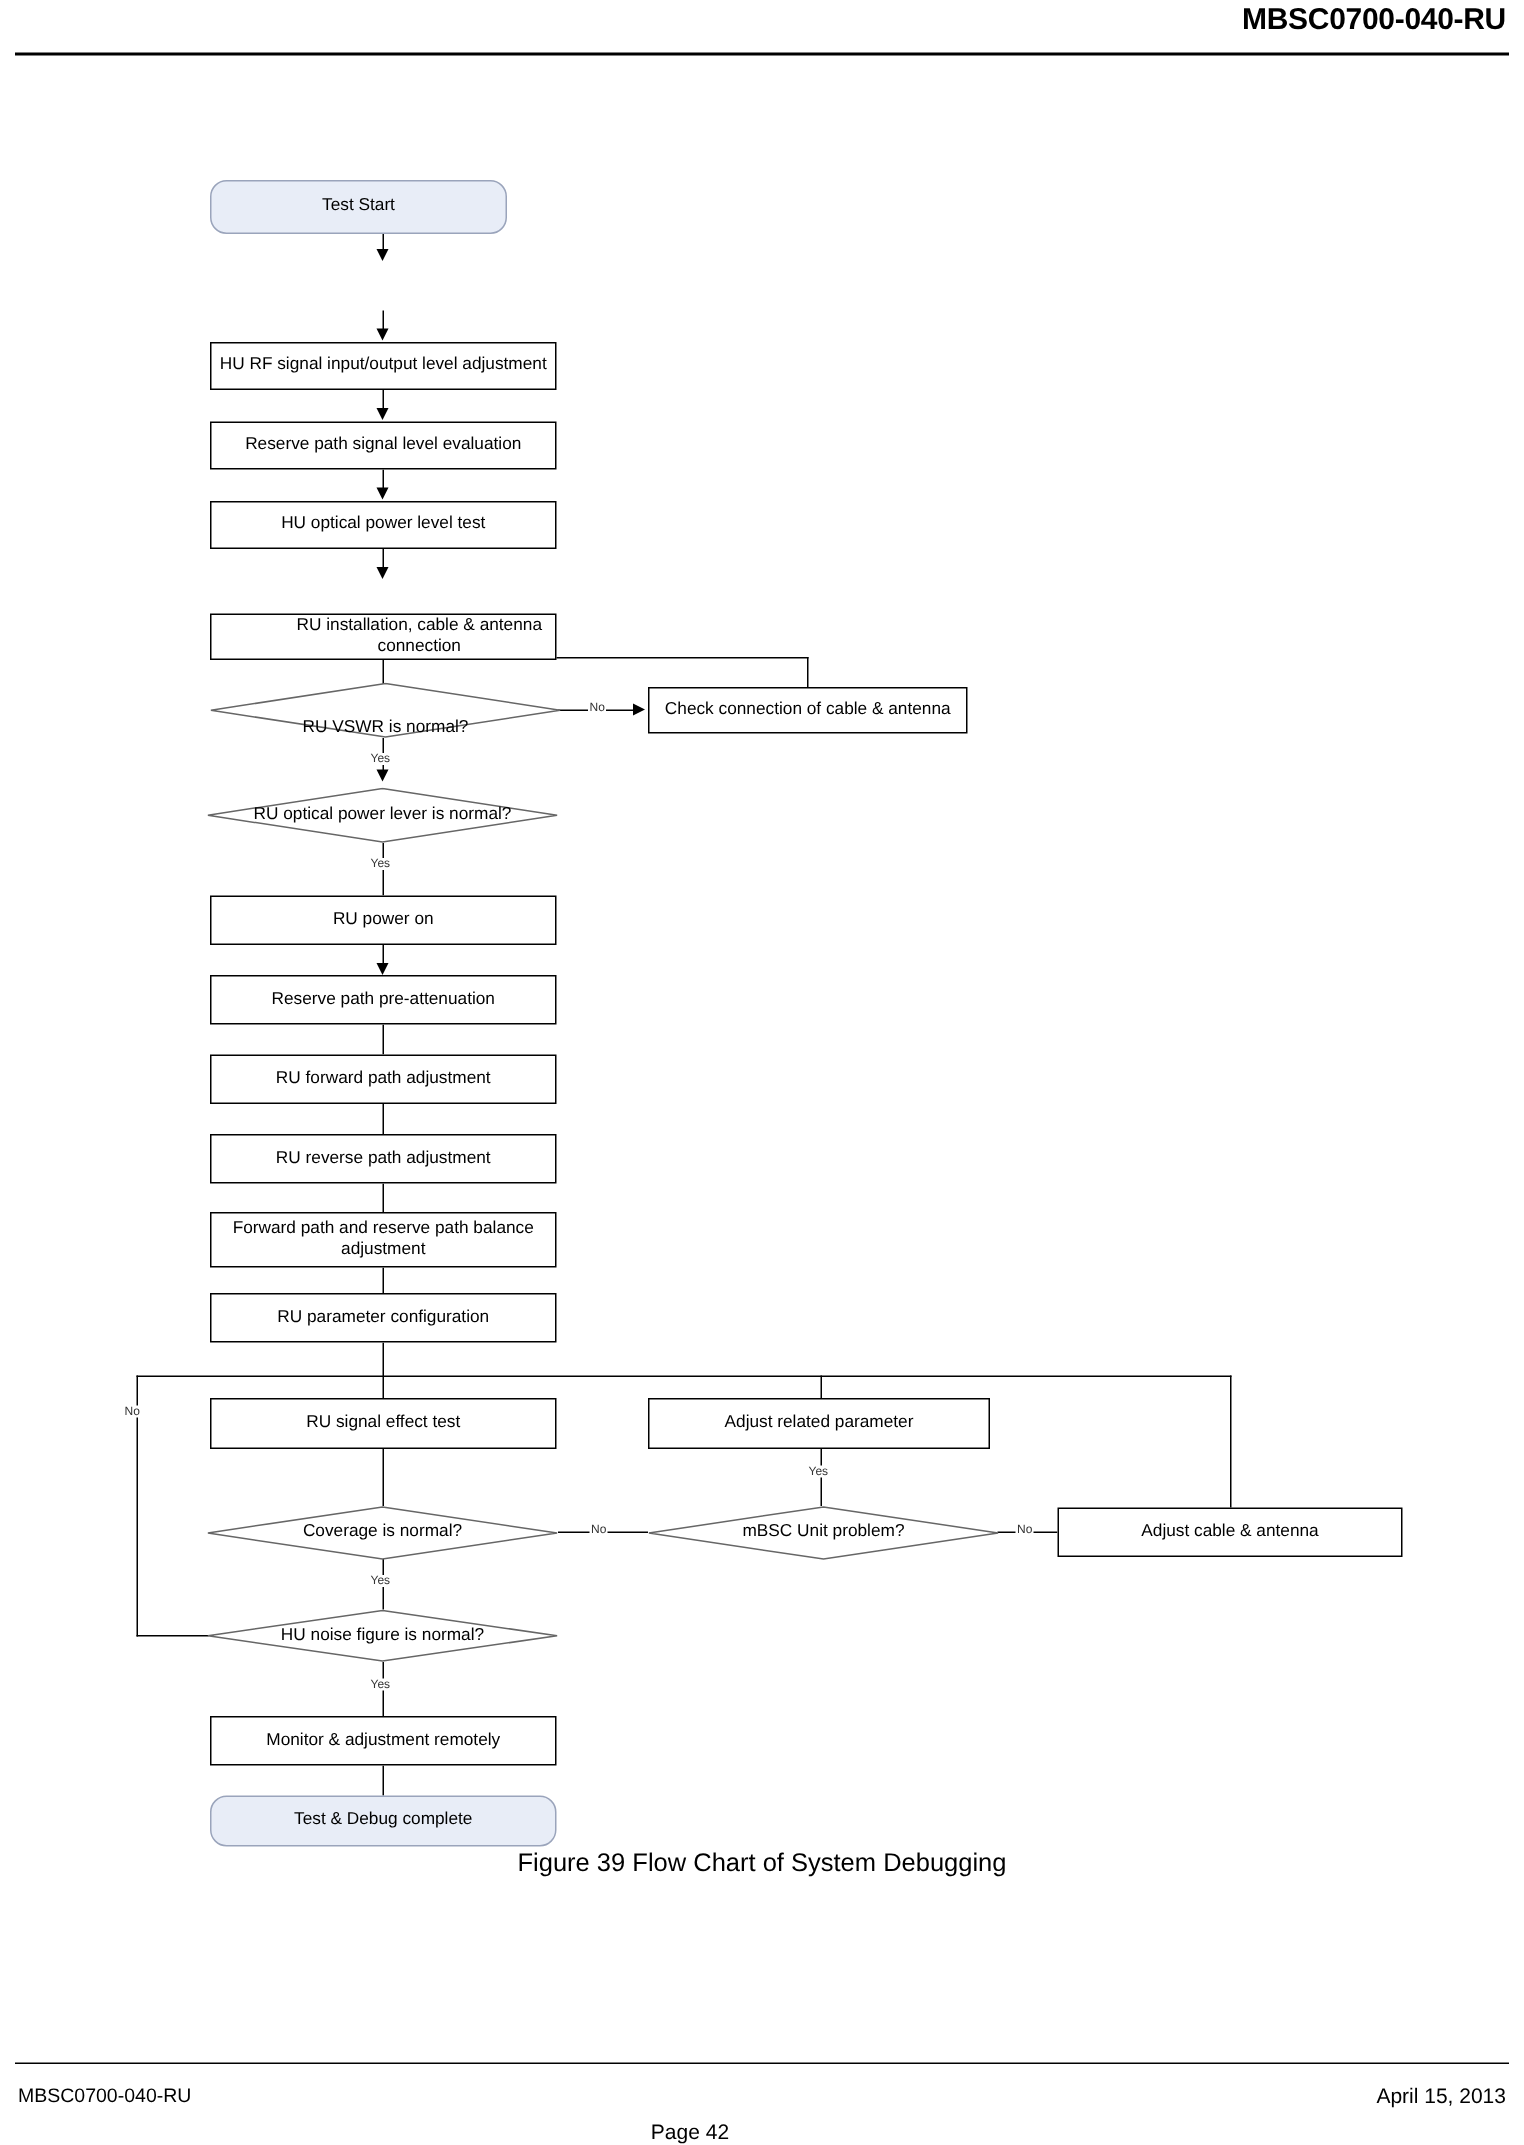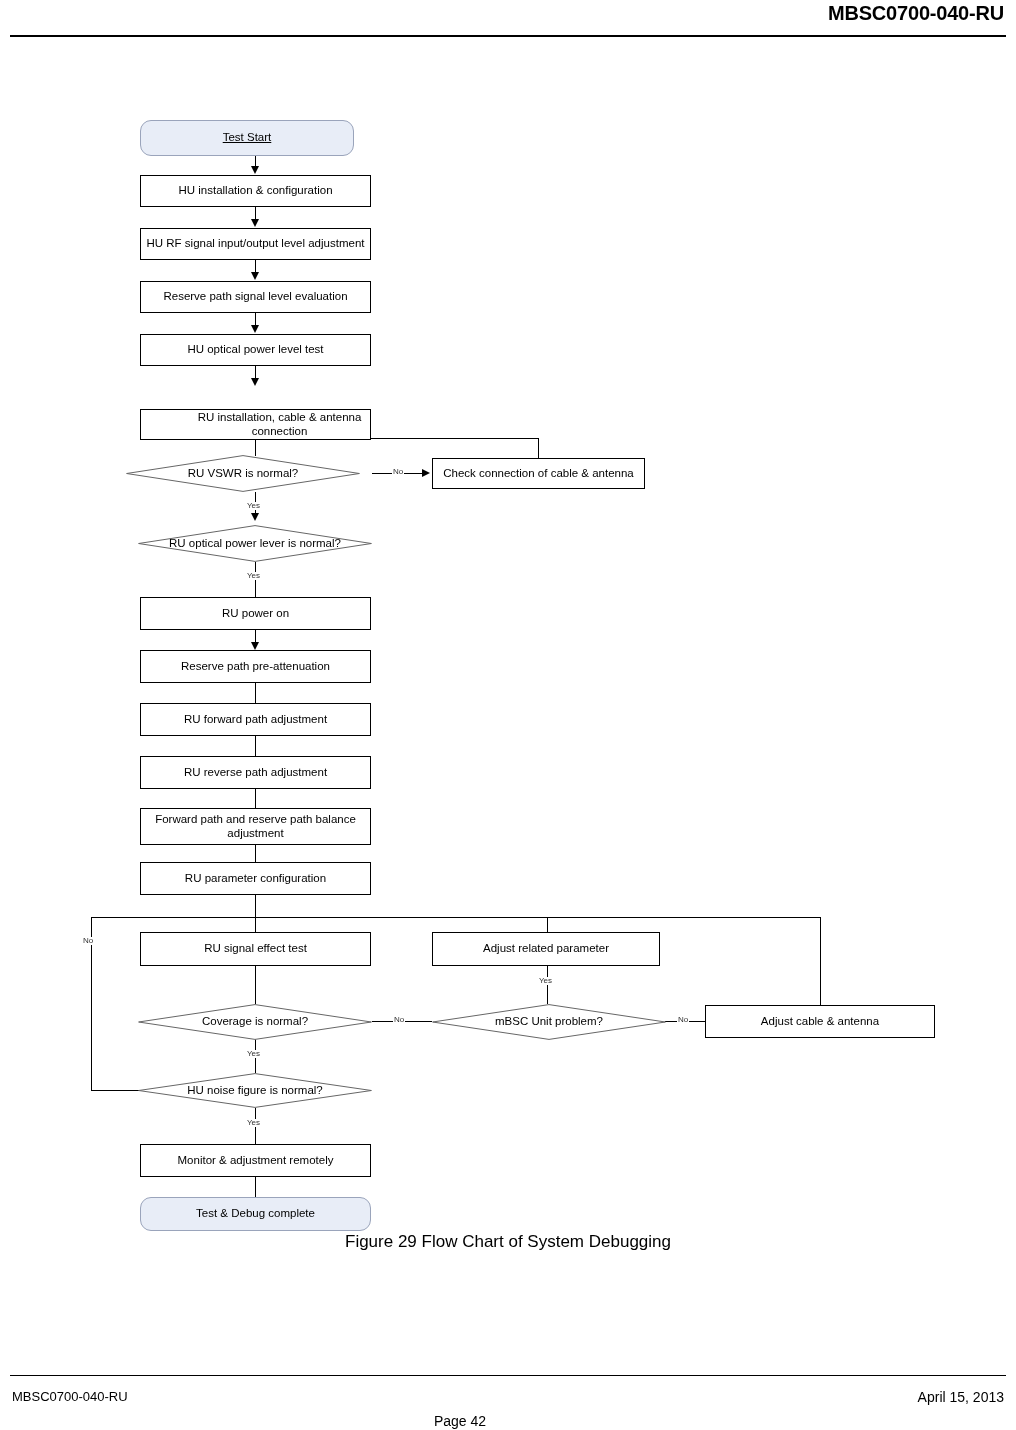--- a/index.html
+++ b/index.html
@@ -236,45 +236,42 @@
   <div class="edge-label" style="left:392px; top:468px;">No</div>
   <div class="edge-label" style="left:246px; top:502px;">Yes</div>
   <div class="edge-label" style="left:246px; top:572px;">Yes</div>
   <div class="edge-label" style="left:393px; top:1016px;">No</div>
   <div class="edge-label" style="left:246px; top:1050px;">Yes</div>
   <div class="edge-label" style="left:677px; top:1016px;">No</div>
   <div class="edge-label" style="left:538px; top:977px;">Yes</div>
   <div class="edge-label" style="left:82px; top:937px;">No</div>
   <div class="edge-label" style="left:246px; top:1119px;">Yes</div>
 
-  <div class="node terminator" style="left:140px; top:120px; width:214px; height:36px;text-decoration:underline;">
+  <div class="node terminator" style="left:140px; top:120px; width:198px; height:36px;">
     <span>Test Start</span>
   </div>
 
-  <div class="node process" style="left:140px; top:175px; width:231px; height:32px;">
-    <span>HU installation &amp; configuration</span>
-  </div>
 
   <div class="node process" style="left:140px; top:228px; width:231px; height:32px;">
     <span>HU RF signal input/output level adjustment</span>
   </div>
 
   <div class="node process" style="left:140px; top:281px; width:231px; height:32px;">
     <span>Reserve path signal level evaluation</span>
   </div>
 
   <div class="node process" style="left:140px; top:334px; width:231px; height:32px;">
     <span>HU optical power level test</span>
   </div>
 
   <div class="node process" style="left:140px; top:409px; width:231px; height:31px;padding-left:48px;">
     <span>RU installation, cable &amp; antenna connection</span>
   </div>
 
-  <div class="node decision" style="left:126px; top:455px; width:234px; height:37px;">
+  <div class="node decision" style="left:140px; top:455px; width:234px; height:37px;align-items:flex-end;">
     <span class="dshape">
       <svg viewBox="0 0 234 37" preserveAspectRatio="none">
         <polygon points="117,0.6 233.4,18.5 117,36.4 0.6,18.5" fill="#ffffff" stroke="#666666" stroke-width="1"></polygon>
       </svg>
     </span>
     <span class="dlabel">RU VSWR is normal?</span>
   </div>
 
   <div class="node process" style="left:432px; top:458px; width:213px; height:31px;">
     <span>Check connection of cable &amp; antenna</span>
@@ -355,20 +352,20 @@
   <div class="node process" style="left:140px; top:1144px; width:231px; height:33px;">
     <span>Monitor &amp; adjustment remotely</span>
   </div>
 
   <div class="node terminator" style="left:140px; top:1197px; width:231px; height:34px;">
     <span>Test &amp; Debug complete</span>
   </div>
 
 </div>
 
-<div id="figure-caption">Figure 29 Flow Chart of System Debugging</div>
+<div id="figure-caption">Figure 39 Flow Chart of System Debugging</div>
 
 <div id="page-footer">
   <div id="footer-rule"></div>
   <div id="footer-left">MBSC0700-040-RU</div>
   <div id="footer-right">April 15, 2013</div>
   <div id="footer-page">Page 42</div>
 </div>
 
 </body></html>

